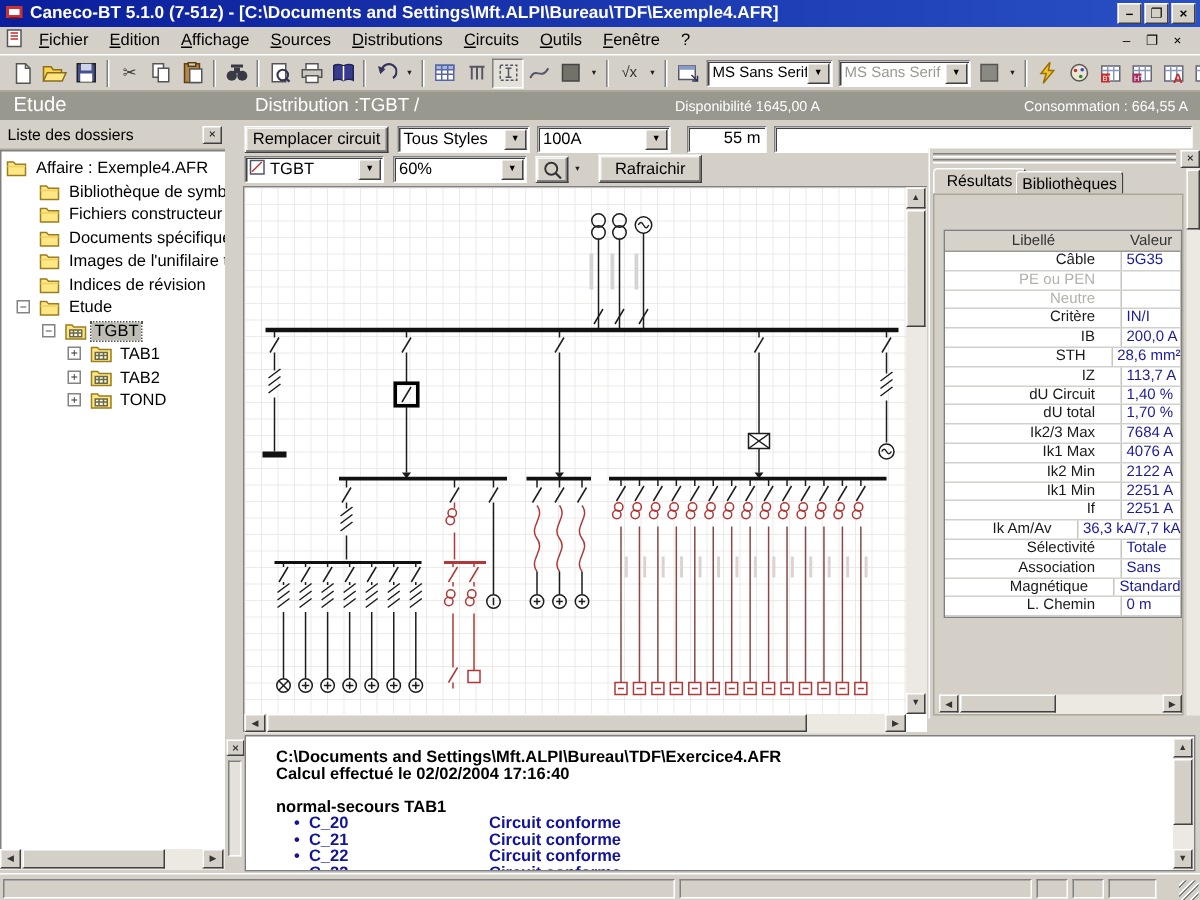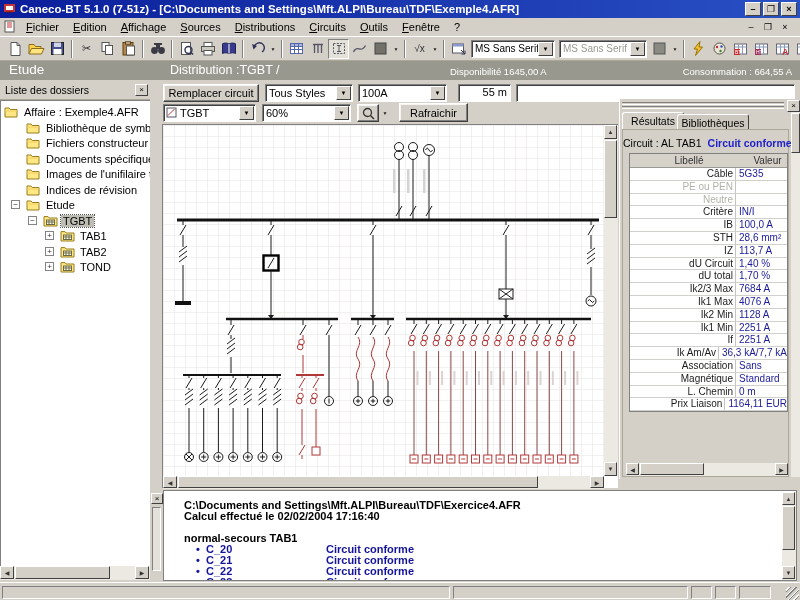--- a/index.html
+++ b/index.html
@@ -56,21 +56,21 @@
   .groove{position:absolute;height:3px;border-top:1px solid #808080;border-bottom:1px solid #fff}
   .tab{position:absolute;top:13px;height:18px;background:#d4d0c8;border:1px solid;border-color:#fff #404040 #d4d0c8 #fff;border-radius:3px 3px 0 0;font-size:10.5px;text-align:center;padding-top:2px}
   .tab.inactive{top:15px;height:16px;border-bottom:1px solid #404040;background:#ccc8c0}
   .rcontent{position:absolute;left:2px;top:30px;width:167px;height:348px;border:1px solid #aca899;background:#d4d0c8}
   .rhead{position:absolute;left:0;top:7px;width:100%;text-align:center;font-size:10.5px;white-space:nowrap}
   .rhead .conf{color:#2121cd;font-weight:bold;margin-left:6px}
   .rtable{position:absolute;left:6px;top:23px;width:159px;background:#fff;border:1px solid #808080;font-size:10px}
   .rth{display:flex;background:#d6d2ca;border-bottom:1px solid #9a9a94;color:#333}
   .rth div{padding:1px 2px;text-align:center}
   .rtr{display:flex;border-bottom:1px solid #d0d0cc;height:12.8px;line-height:12px}
-  .rtl{width:106px;text-align:right;padding-right:2px;border-right:1px solid #c4c4c0;color:#1a1a1a;white-space:nowrap}
+  .rtl{width:118px;text-align:right;padding-right:17px;border-right:1px solid #c4c4c0;color:#1a1a1a;white-space:nowrap}
   .rtl.muted{color:#b2b2aa}
   .rtv{flex:1;padding-left:3px;color:#1b1b9a;white-space:nowrap;overflow:visible}
   
   .logpanel{position:absolute;left:150px;top:490px;width:650px;height:92px;background:#d4d0c8}
   .log-x{position:absolute;left:1px;top:3px;width:12px;height:11px;background:#d4d0c8;border:1px solid;border-color:#fff #404040 #404040 #fff;font-size:8px;line-height:9px;text-align:center}
   .log-gutter{position:absolute;left:2px;top:17px;width:9px;height:64px;background:#e4e1da;border:1px solid;border-color:#808080 #fff #fff #808080}
   .logbody{position:absolute;left:13px;top:0;width:634px;height:91px;background:#fff;border:1px solid #808080;overflow:hidden;font-weight:bold;font-size:11px}
   .logbody .ln{position:absolute;left:20px;white-space:nowrap}
   .lentry{position:absolute;white-space:nowrap;color:#14149a}
   
@@ -769,23 +769,20 @@
     </div>
   </div>
 
   <div class="rpanel">
     <span class="groove" style="left:2px;top:3px;width:162px"></span>
     <span class="groove" style="left:2px;top:7px;width:162px"></span>
     <span class="side-x abs" style="left:167px;top:1px">×</span>
     <span class="tab" style="left:2px;width:62px">Résultats</span>
     <span class="tab inactive" style="left:57px;width:72px">Bibliothèques</span>
     <div class="rcontent">
-      <div class="rhead">
-        <span>Circuit : AL TAB1</span><span class="conf">Circuit conforme</span>
-      </div>
       <div class="rtable" id="res-table">
           <div class="rth">
             <div style="width:118px">Libellé</div>
             <div style="flex:1">Valeur</div>
           </div>
           <div class="rtr">
             <div class="rtl">Câble</div>
             <div class="rtv">5G35</div>
           </div>
           <div class="rtr">
@@ -795,21 +792,21 @@
           <div class="rtr">
             <div class="rtl muted">Neutre</div>
             <div class="rtv"></div>
           </div>
           <div class="rtr">
             <div class="rtl">Critère</div>
             <div class="rtv">IN/I</div>
           </div>
           <div class="rtr">
             <div class="rtl">IB</div>
-            <div class="rtv">100,0 A</div>
+            <div class="rtv">200,0 A</div>
           </div>
           <div class="rtr">
             <div class="rtl">STH</div>
             <div class="rtv">28,6 mm²</div>
           </div>
           <div class="rtr">
             <div class="rtl">IZ</div>
             <div class="rtv">113,7 A</div>
           </div>
           <div class="rtr">
@@ -823,49 +820,49 @@
           <div class="rtr">
             <div class="rtl">Ik2/3 Max</div>
             <div class="rtv">7684 A</div>
           </div>
           <div class="rtr">
             <div class="rtl">Ik1 Max</div>
             <div class="rtv">4076 A</div>
           </div>
           <div class="rtr">
             <div class="rtl">Ik2 Min</div>
-            <div class="rtv">1128 A</div>
+            <div class="rtv">2122 A</div>
           </div>
           <div class="rtr">
             <div class="rtl">Ik1 Min</div>
             <div class="rtv">2251 A</div>
           </div>
           <div class="rtr">
             <div class="rtl">If</div>
             <div class="rtv">2251 A</div>
           </div>
           <div class="rtr">
             <div class="rtl">Ik Am/Av</div>
             <div class="rtv">36,3 kA/7,7 kA</div>
           </div>
           <div class="rtr">
+            <div class="rtl">Sélectivité</div>
+            <div class="rtv">Totale</div>
+          </div>
+          <div class="rtr">
             <div class="rtl">Association</div>
             <div class="rtv">Sans</div>
           </div>
           <div class="rtr">
             <div class="rtl">Magnétique</div>
             <div class="rtv">Standard</div>
           </div>
           <div class="rtr">
             <div class="rtl">L. Chemin</div>
             <div class="rtv">0 m</div>
-          </div>
-          <div class="rtr">
-            <div class="rtl">Prix Liaison</div>
-            <div class="rtv">1164,11 EUR</div>
           </div>
         </div>
       <div class="hscroll" style="left:3px;top:333px;width:162px;height:13px">
         <span class="sarrow" style="left:0;top:0;width:13px;height:12px">◀</span>
         <span class="sthumb" style="left:14px;top:0;width:64px;height:12px"></span>
         <span class="sarrow" style="left:149px;top:0;width:13px;height:12px">▶</span>
       </div>
     </div>
     <div class="vscroll" style="left:171px;top:13px;width:10px;height:365px">
       <span class="sthumb" style="left:0;top:1px;width:9px;height:40px"></span>

